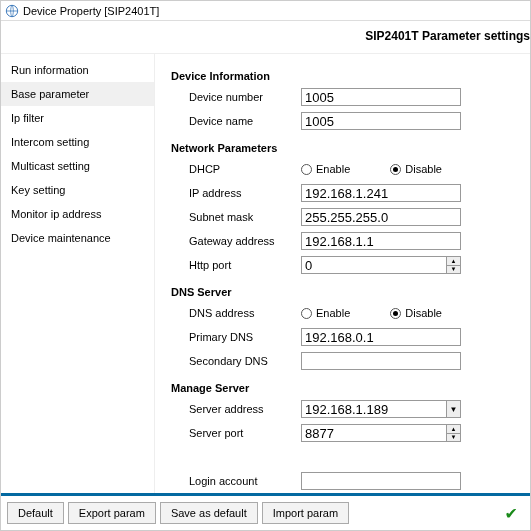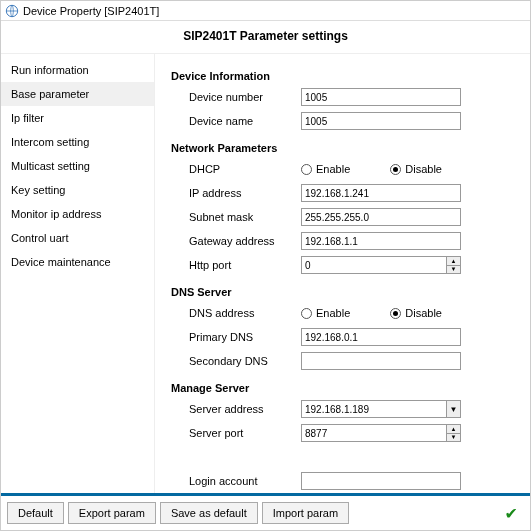--- a/index.html
+++ b/index.html
@@ -31,21 +31,21 @@
     width: 14px;
     height: 14px;
     margin-right: 4px;
     display: flex;
     align-items: center;
     justify-content: center;
   }
   .titlebar .icon svg { width: 14px; height: 14px; }
   .title-text { font-size: 11px; }
   .header-row {
-    text-align: center;
+    text-align: right;
     padding: 8px 0 10px 0;
     font-weight: bold;
     font-size: 12px;
   }
   .body {
     flex: 1;
     display: flex;
     min-height: 0;
     border-top: 1px solid #eee;
   }
@@ -84,21 +84,21 @@
     font-size: 11px;
   }
   .field {
     display: flex;
     align-items: center;
     gap: 30px;
   }
   input[type="text"] {
     width: 160px;
     height: 18px;
-    font-size: 10px;
+    font-size: 13px;
     border: 1px solid #999;
     padding: 1px 3px;
     background: #fff;
   }
   .radio-group {
     display: flex;
     gap: 40px;
     align-items: center;
   }
   .radio-label {
@@ -210,21 +210,20 @@
 
   <div class="body">
     <div class="sidebar">
       <div class="sidebar-item"><span>Run information</span></div>
       <div class="sidebar-item active"><span>Base parameter</span></div>
       <div class="sidebar-item"><span>Ip filter</span></div>
       <div class="sidebar-item"><span>Intercom setting</span></div>
       <div class="sidebar-item"><span>Multicast setting</span></div>
       <div class="sidebar-item"><span>Key setting</span></div>
       <div class="sidebar-item"><span>Monitor ip address</span></div>
-      <div class="sidebar-item"><span>Control uart</span></div>
       <div class="sidebar-item"><span>Device maintenance</span></div>
     </div>
 
     <div class="content">
 
       <div class="section-title">Device Information</div>
       <div class="row">
         <div class="label">Device number</div>
         <div class="field">
             <input type="text" value="1005" style="">

